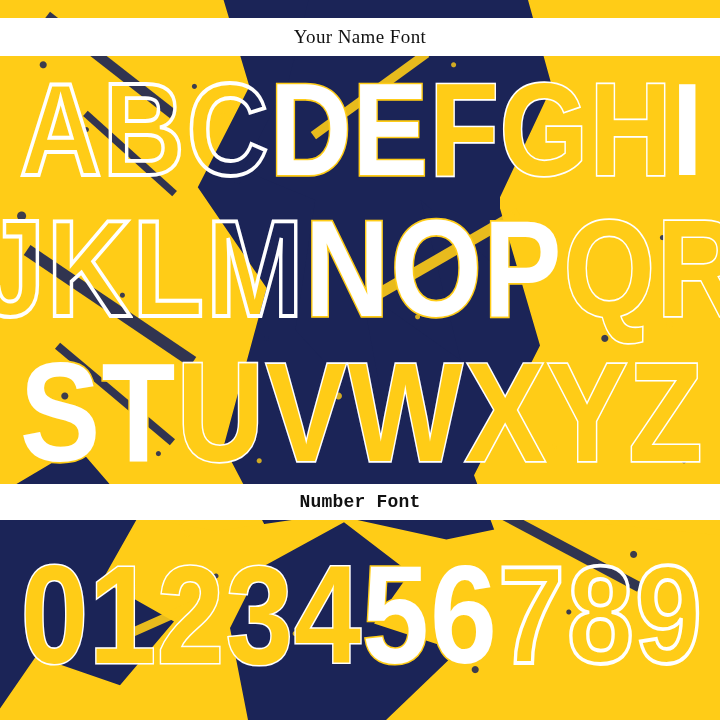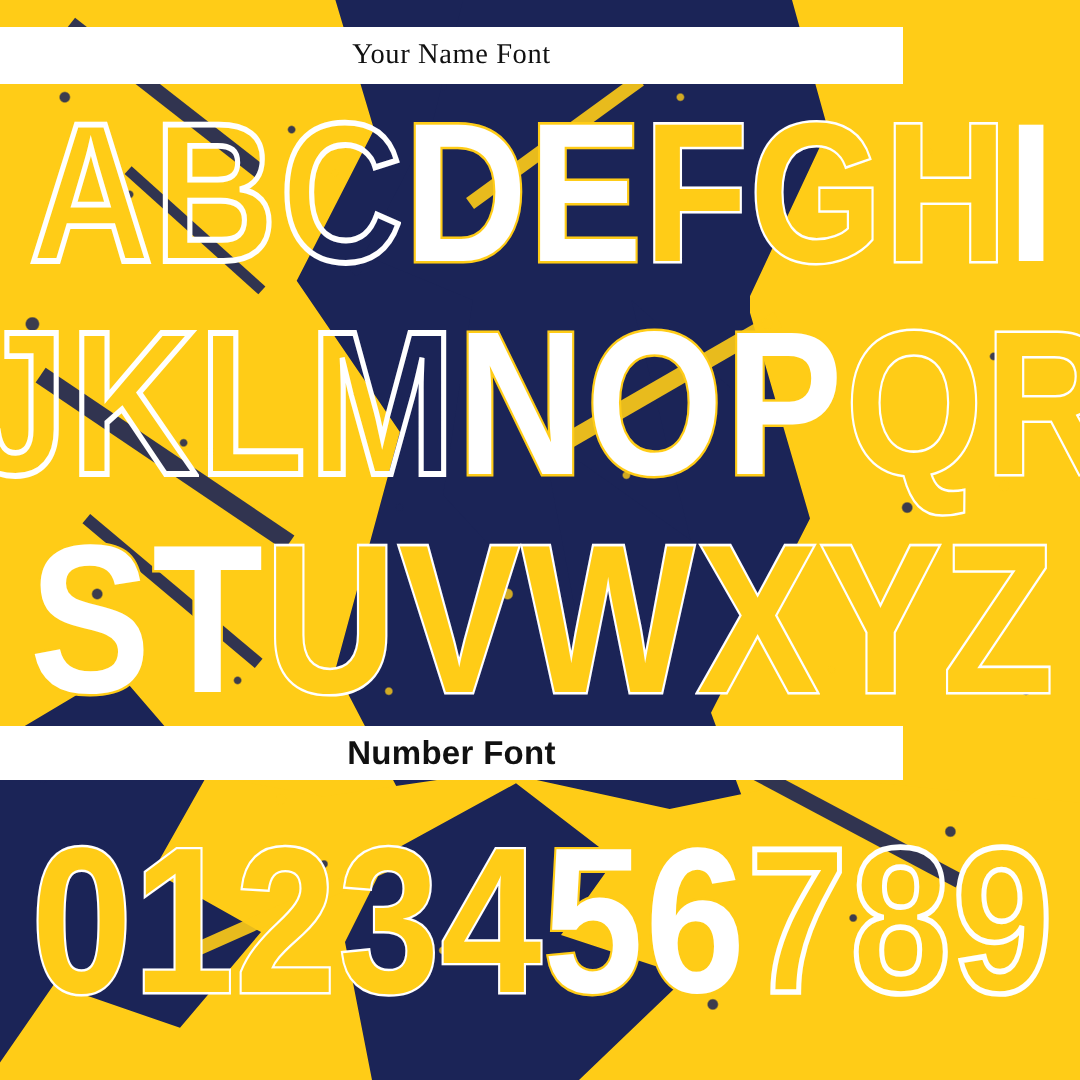--- a/index.html
+++ b/index.html
@@ -136,39 +136,39 @@
     background: #1b2457;
     opacity: .9;
     transform-origin: center;
   }
   .streak.y { background: #ffcc17; }
 
   
   .label-bar {
     position: absolute;
     left: 0;
-    width: 602px;
+    width: 720px;
     background: #ffffff;
     display: flex;
     align-items: center;
     justify-content: center;
     z-index: 30;
   }
   .label-bar.top { top: 18px; height: 38px; }
   .label-bar.mid { top: 484px; height: 36px; }
   .label-text {
     font-size: 19px;
     color: #111111;
     letter-spacing: .4px;
     font-family: "Liberation Serif", serif;
   }
   .label-text.mid {
-    font-family: Liberation Sans, sans-serif;
+    font-family: Liberation Mono, monospace;
     font-weight: 700;
-    font-size: 22px;
+    font-size: 18px;
     letter-spacing: .2px;
   }
 
   
   .alpha-wrap {
     position: absolute;
     left: 0;
     top: 62px;
     width: 720px;
     height: 420px;

